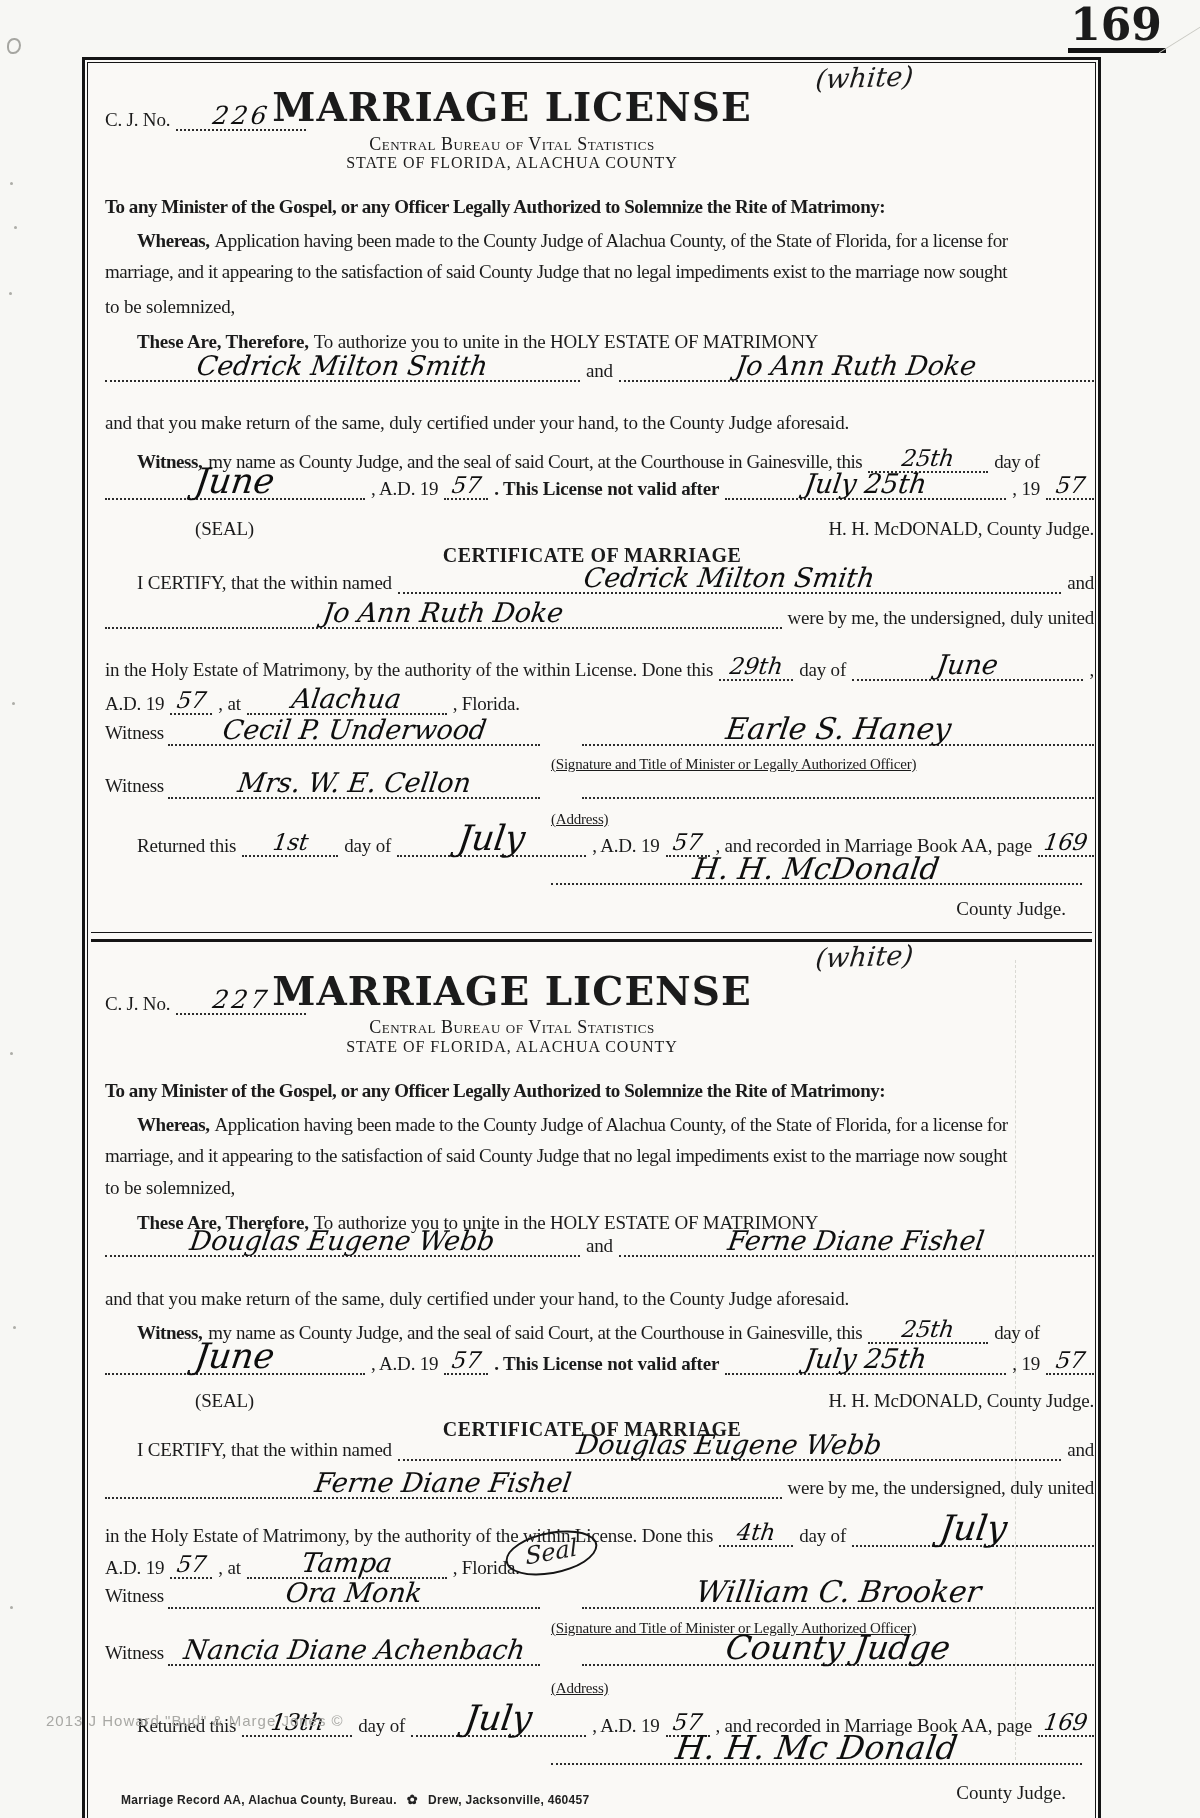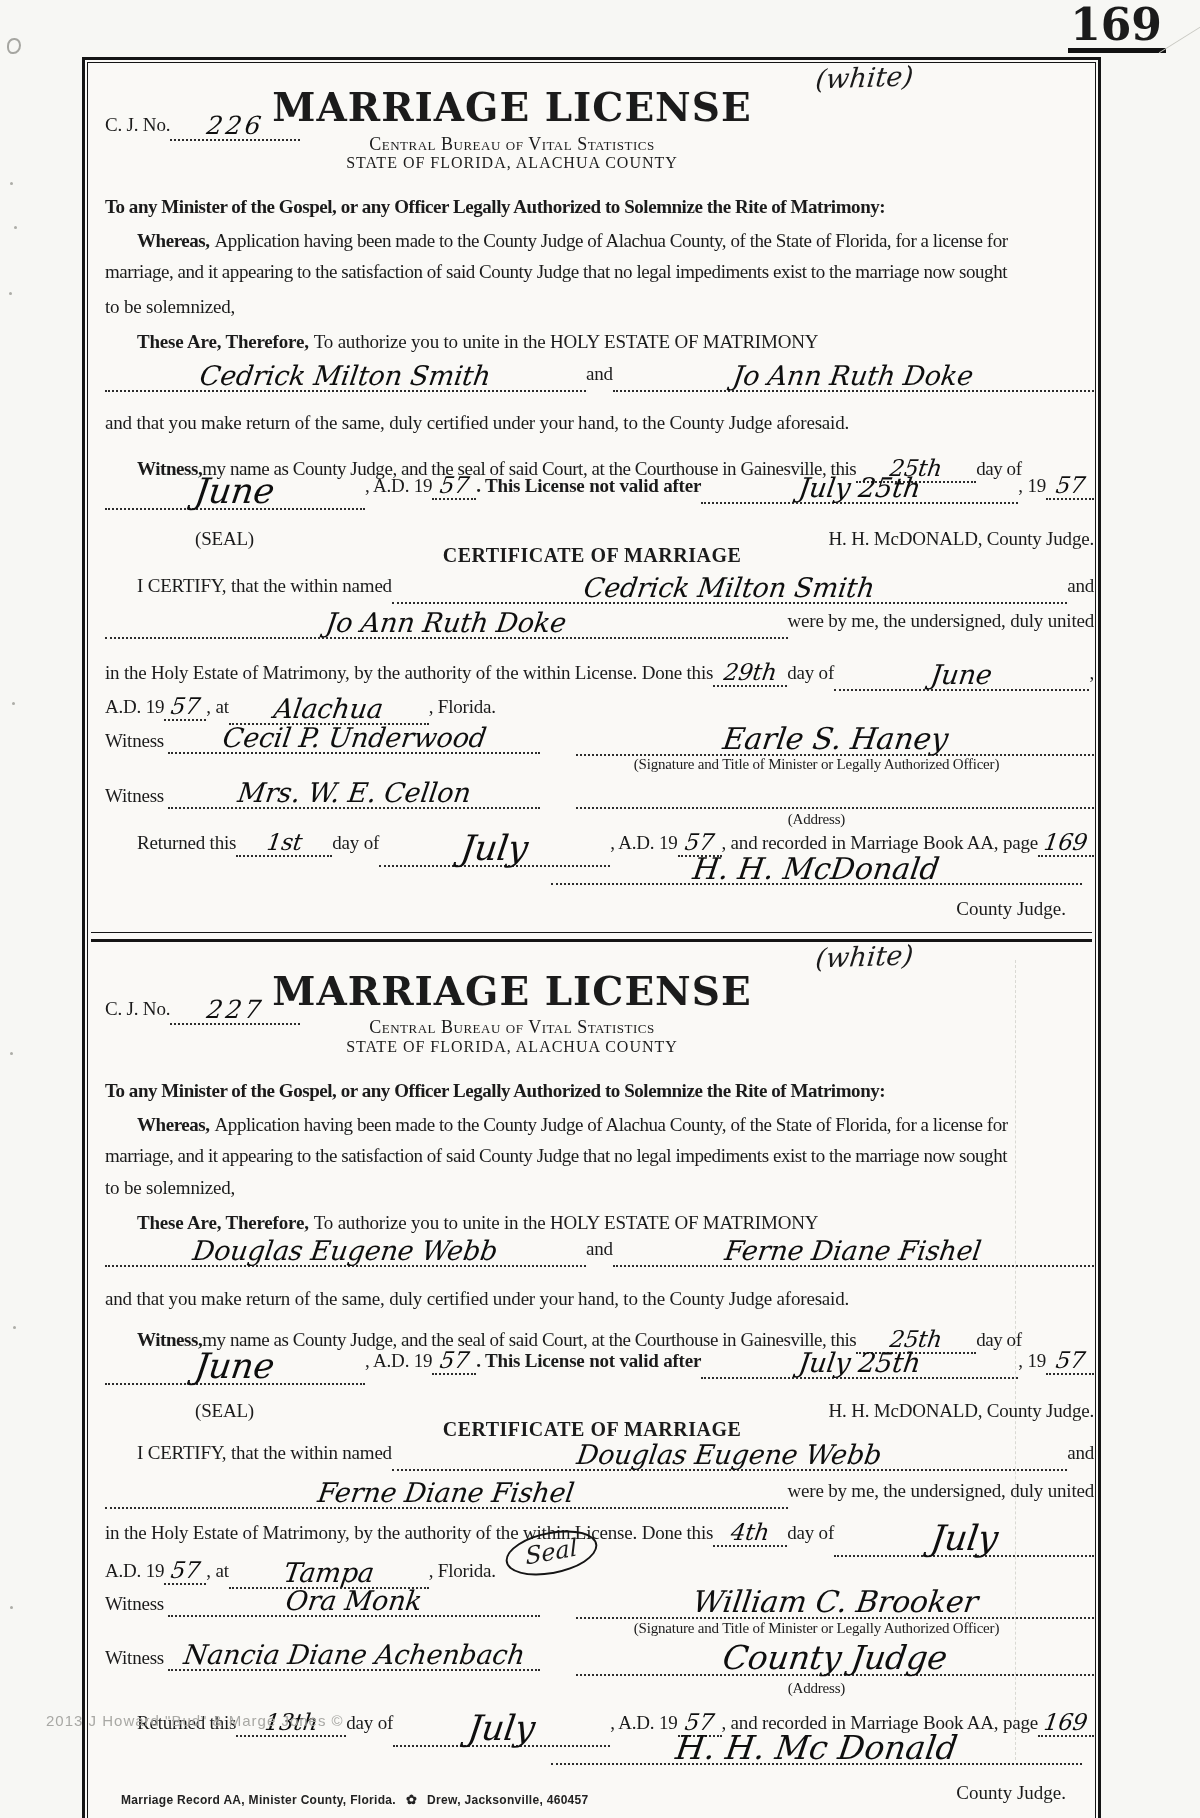--- a/index.html
+++ b/index.html
@@ -30,21 +30,21 @@
     border:3px solid #151515;border-bottom:none;background:#faf9f6;
   }
   .doc-frame .inner-rule{
     position:absolute;left:2px;right:2px;top:2px;bottom:0;
     border:1px solid #151515;border-bottom:none;pointer-events:none;
   }
   .fold-crease{position:absolute;left:930px;top:900px;height:800px;width:0;
     border-left:1px dashed #d2d2cb;opacity:.8;}
   
   .line{position:absolute;left:20px;right:4px;white-space:nowrap;font-size:19px;letter-spacing:-0.2px;}
-  .flexline{display:flex;align-items:flex-start;margin-top:10px;}
+  .flexline{display:flex;align-items:flex-end;gap:6px;}
   .indent{padding-left:32px;}
   .b{font-weight:bold;}
   .tight{letter-spacing:-0.45px;}
   .nw{white-space:nowrap;}
   
   .title-block{position:absolute;left:0;width:854px;text-align:center;}
   .ml-title{font-family:"DejaVu Serif", serif;font-weight:bold;font-size:39px;
     letter-spacing:1px;line-height:1;}
   .ml-bureau{font-variant:small-caps;font-size:18px;letter-spacing:.5px;}
   .ml-state{font-size:16px;letter-spacing:1px;}
@@ -60,21 +60,21 @@
   .hw-md{font-size:27px;}
   .hw-lg{font-size:35px;}
   .hw-sig{font-size:30px;}
   .hw-xl{font-size:33px;}
   .hw-no{font-size:25px;letter-spacing:3px;}
   .note{position:absolute;font-family:"DejaVu Serif", serif;font-style:italic;
     font-size:27px;transform:skewX(-8deg) rotate(-2deg);}
   
   .wleft{flex:0 0 44%;display:flex;align-items:baseline;gap:4px;}
   .wright{flex:1;margin-left:36px;}
-  .cap-line{position:absolute;left:46%;right:16px;text-align:center;}
+  .cap-line{position:absolute;left:46%;right:16px;text-align:left;text-decoration:underline;}
   .cap-right{position:absolute;left:46%;right:16px;text-align:right;padding-right:16px;font-size:19px;}
   .sig-row{position:absolute;left:46%;right:16px;}
   .divider{position:absolute;left:6px;right:6px;height:6px;
     border-top:1px solid #151515;border-bottom:3px solid #151515;}
   .seal-doodle{
     position:absolute;left:420px;border:2px solid #151515;border-radius:50%;
     padding:4px 18px 6px;font-family:"DejaVu Serif", serif;font-style:italic;
     font-size:24px;transform:rotate(-10deg) skewX(-6deg);background:transparent;
   }
   .imprint{position:absolute;left:36px;font-family:"Liberation Sans", sans-serif;
@@ -330,15 +330,15 @@
     <span class="nw">, and recorded in Marriage Book AA, page</span>
     <span class="blank" style="width:56px"><span class="hw hw-sm">169</span></span>
   </div>
 
   <div class="sig-row" style="top:1672px">
     <span class="blank" style="display:block"><span class="hw hw-xl">H. H. Mc Donald</span></span>
   </div>
   <div class="cap-right" style="top:1722px">County Judge.</div>
 
   <div class="imprint" style="top:1732px">
-    <span>Marriage Record AA, Minister County, Florida.</span><span class="emblem">✿</span><span>Drew, Jacksonville, 460457</span>
+    <span>Marriage Record AA, Alachua County, Bureau.</span><span class="emblem">✿</span><span>Drew, Jacksonville, 460457</span>
   </div>
 </div>
 
 </body></html>

